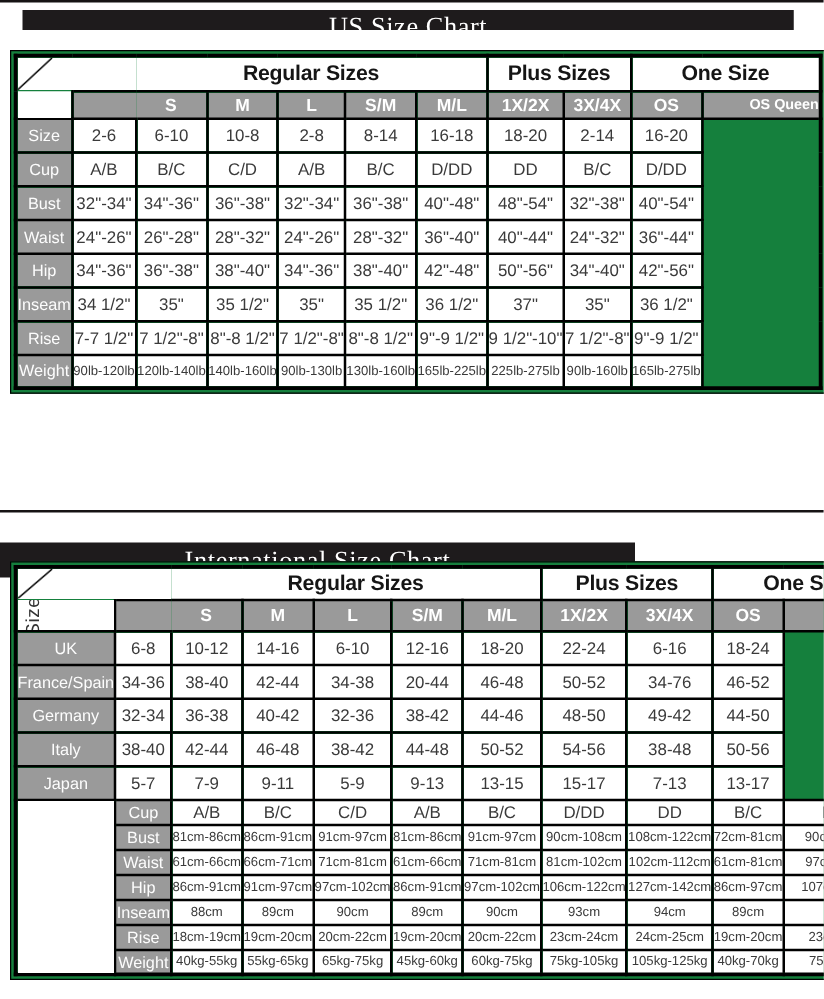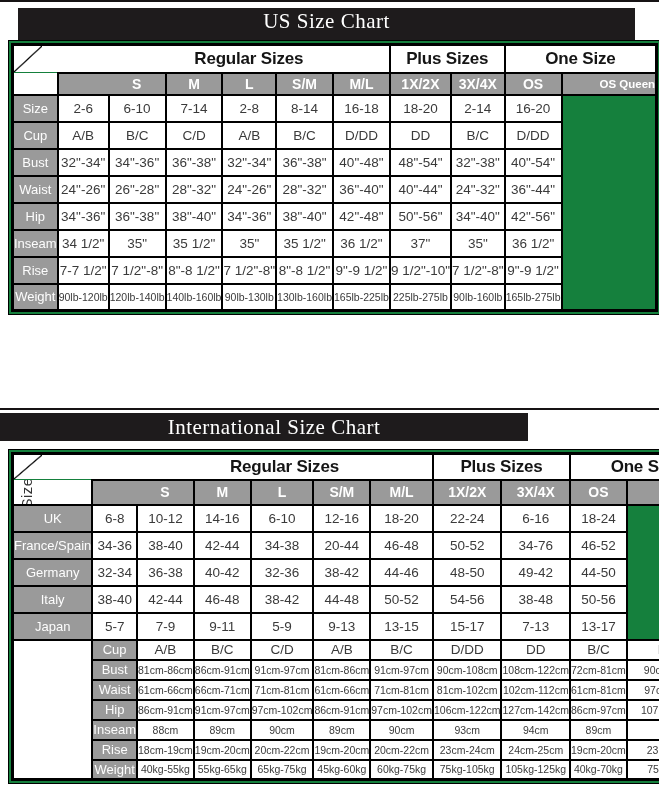--- a/index.html
+++ b/index.html
@@ -5,22 +5,22 @@
   html,body{margin:0;padding:0;}
   body{
     width:659px;height:799px;position:relative;background:#fff;overflow:hidden;
     font-family:"Liberation Sans", sans-serif;
   }
   .page-line{position:absolute;left:0;width:659px;height:2px;background:#161314;}
   .title-bar{
     position:absolute;background:#1e1b1c;color:#fff;text-align:center;
     font-family:"Liberation Serif", serif;font-size:21px;letter-spacing:.5px;
   }
-  .us-bar{top:8px;left:18px;width:617px;height:38px;line-height:26px;}
-  .intl-bar{top:413px;left:0;width:508px;height:28px;line-height:28px;padding-left:20px;}
+  .us-bar{top:8px;left:18px;width:617px;height:16px;line-height:26px;}
+  .intl-bar{top:434px;left:0;width:508px;height:28px;line-height:28px;}
   .tablewrap{
     position:absolute;left:8px;border:1.5px solid #000;padding:2px;background:#15803d;
     display:inline-block;
   }
   .us-wrap{top:40px;}
   .intl-wrap{top:449px;}
   table{border-collapse:collapse;table-layout:fixed;border:3px solid #000;}
   td,th{border:2px solid #000;padding:0;text-align:center;vertical-align:middle;overflow:hidden;white-space:nowrap;}
   
   col.c-strip{width:27px}col.c-label{width:62px}
@@ -98,21 +98,21 @@
         <th class="col">3X/4X</th>
         <th class="col">OS</th>
         <th class="col queen">OS Queen</th>
       </tr>
     </thead>
     <tbody>
         <tr>
           <th class="rlabel">Size</th>
           <td class="val">2-6</td>
           <td class="val">6-10</td>
-          <td class="val">7-14</td>
+          <td class="val">10-8</td>
           <td class="val">2-8</td>
           <td class="val">8-14</td>
           <td class="val">16-18</td>
           <td class="val">18-20</td>
           <td class="val">2-14</td>
           <td class="val">16-20</td>
         </tr>
         <tr>
           <th class="rlabel">Cup</th>
           <td class="val">A/B</td>

